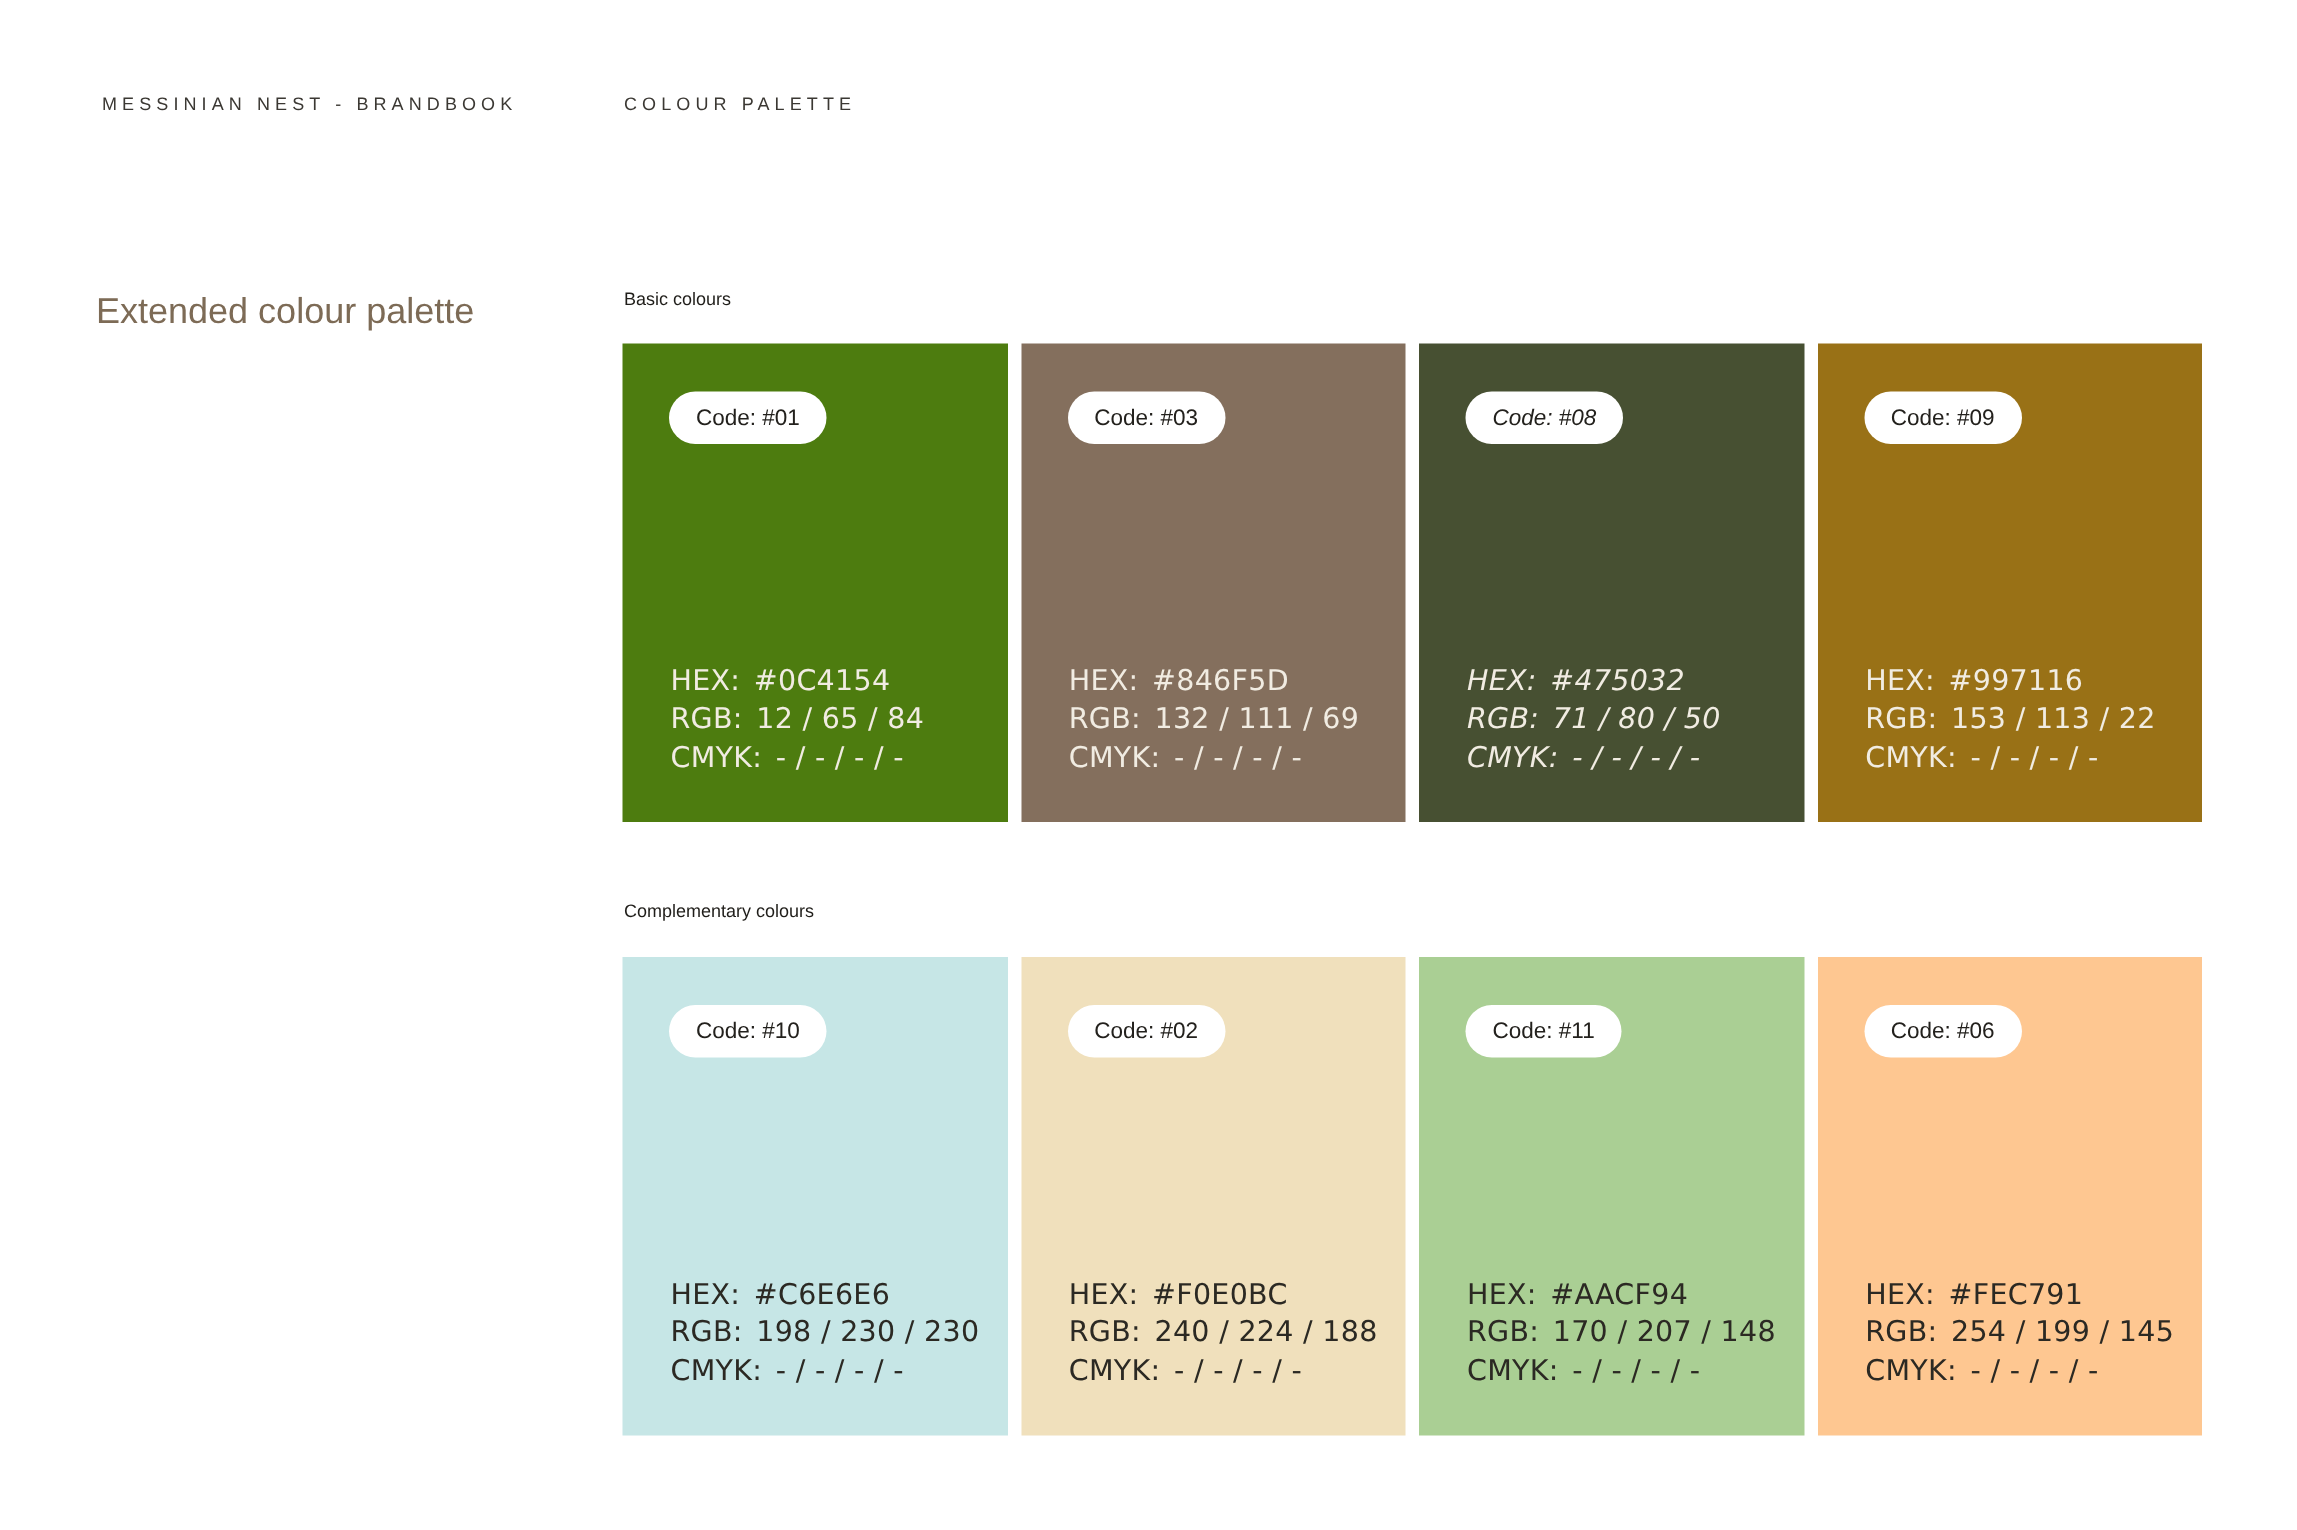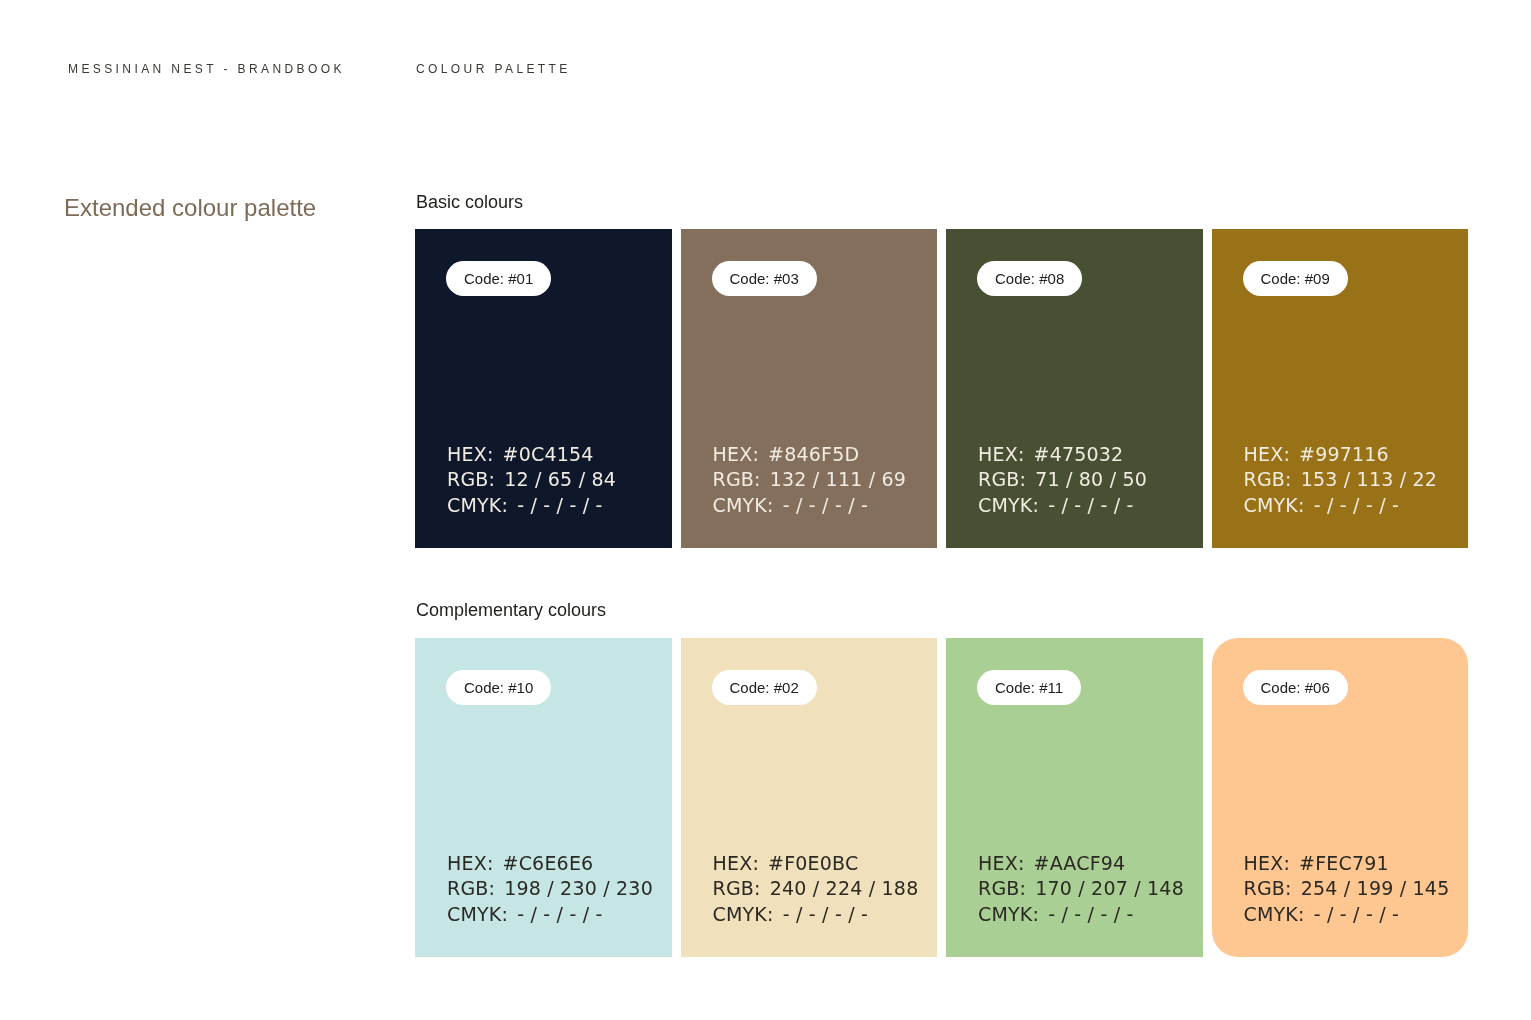--- a/index.html
+++ b/index.html
@@ -40,21 +40,21 @@
     left: 64px; top: 300px;
     width: 270px;
     font-size: 15.5px;
     line-height: 25.5px;
     color: #33302b;
   }
 
   .section-label {
     position: absolute;
     left: 416px;
-    font-size: 18px;
+    font-size: 12px;
     color: #201e1a;
   }
   .section-label-basic { top: 192px; }
   .section-label-comp  { top: 600px; }
 
   .card-row {
     position: absolute;
     left: 415px;
     width: 1053px;
     height: 319px;
@@ -98,39 +98,39 @@
 
   <div class="top-header brand-header">MESSINIAN NEST - BRANDBOOK</div>
   <div class="top-header page-header">COLOUR PALETTE</div>
 
   <h1 class="intro-title" style="color: rgb(125, 107, 86);">Extended colour palette</h1>
 
   <div class="section-label section-label-basic">Basic colours</div>
 
   <div class="card-row row-basic">
 
-    <div class="card theme-dark" style="background-color: #0f172a; padding-left: 44px;">
+    <div class="card theme-dark" style="background-color: #4d7c0f; padding-left: 44px;">
       <div class="badge"><span>Code: #01</span></div>
       <div class="specs">
         <div class="spec-line"><span class="spec-label">HEX:</span><span class="spec-value">#0C4154</span></div>
         <div class="spec-line"><span class="spec-label">RGB:</span><span class="spec-value">12 / 65 / 84</span></div>
         <div class="spec-line"><span class="spec-label">CMYK:</span><span class="spec-value">- / - / - / -</span></div>
       </div>
     </div>
 
     <div class="card theme-dark" style="background-color: rgb(132, 111, 93);">
       <div class="badge"><span>Code: #03</span></div>
       <div class="specs">
         <div class="spec-line"><span class="spec-label">HEX:</span><span class="spec-value">#846F5D</span></div>
         <div class="spec-line"><span class="spec-label">RGB:</span><span class="spec-value">132 / 111 / 69</span></div>
         <div class="spec-line"><span class="spec-label">CMYK:</span><span class="spec-value">- / - / - / -</span></div>
       </div>
     </div>
 
-    <div class="card theme-dark" style="background-color: rgb(71, 80, 50);">
+    <div class="card theme-dark" style="background-color: rgb(71, 80, 50); font-style: italic;">
       <div class="badge"><span>Code: #08</span></div>
       <div class="specs">
         <div class="spec-line"><span class="spec-label">HEX:</span><span class="spec-value">#475032</span></div>
         <div class="spec-line"><span class="spec-label">RGB:</span><span class="spec-value">71 / 80 / 50</span></div>
         <div class="spec-line"><span class="spec-label">CMYK:</span><span class="spec-value">- / - / - / -</span></div>
       </div>
     </div>
 
     <div class="card theme-dark" style="background-color: rgb(153, 113, 22);">
       <div class="badge"><span>Code: #09</span></div>
@@ -167,21 +167,21 @@
 
     <div class="card theme-light" style="background-color: rgb(170, 207, 148);">
       <div class="badge"><span>Code: #11</span></div>
       <div class="specs">
         <div class="spec-line"><span class="spec-label">HEX:</span><span class="spec-value">#AACF94</span></div>
         <div class="spec-line"><span class="spec-label">RGB:</span><span class="spec-value">170 / 207 / 148</span></div>
         <div class="spec-line"><span class="spec-label">CMYK:</span><span class="spec-value">- / - / - / -</span></div>
       </div>
     </div>
 
-    <div class="card theme-light" style="background-color: rgb(254, 199, 145); border-radius: 26px;">
+    <div class="card theme-light" style="background-color: rgb(254, 199, 145);">
       <div class="badge"><span>Code: #06</span></div>
       <div class="specs">
         <div class="spec-line"><span class="spec-label">HEX:</span><span class="spec-value">#FEC791</span></div>
         <div class="spec-line"><span class="spec-label">RGB:</span><span class="spec-value">254 / 199 / 145</span></div>
         <div class="spec-line"><span class="spec-label">CMYK:</span><span class="spec-value">- / - / - / -</span></div>
       </div>
     </div>
 
   </div>
 

